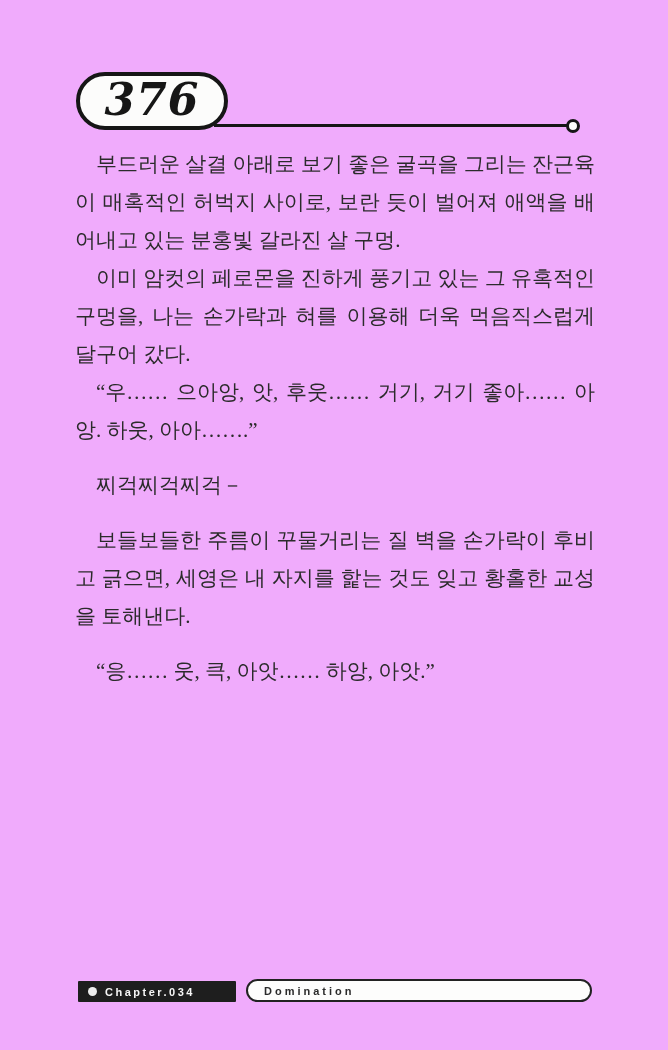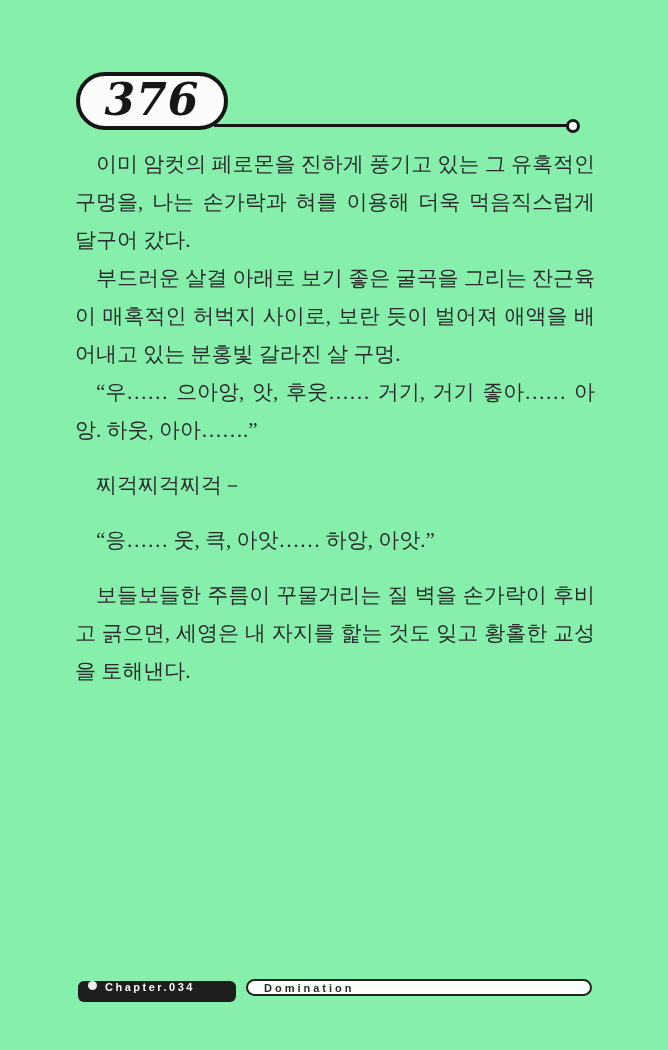--- a/index.html
+++ b/index.html
@@ -4,21 +4,21 @@
 <style>
   html, body {
     margin: 0;
     padding: 0;
     background: #ffffff;
   }
   .page {
     position: relative;
     width: 668px;
     height: 1050px;
-    background: #86efac;
+    background: #f0abfc;
     overflow: hidden;
     font-family: "Liberation Serif", "DejaVu Serif", serif;
   }
 
   
   .page-number-badge {
     position: absolute;
     left: 76px;
     top: 72px;
     width: 144px;
@@ -83,22 +83,23 @@
 
   
   .chapter-badge {
     position: absolute;
     left: 78px;
     top: 981px;
     width: 158px;
     height: 21px;
     box-sizing: border-box;
     background: #1e1e1e;
-    border-radius: 6px;
+    border-radius: 1px;
     display: flex;
+    align-items: center;
     padding: 0 10px;
     gap: 8px;
   }
   .chapter-bullet-icon {
     width: 9px;
     height: 9px;
     border-radius: 50%;
     background: #ededed;
     flex: 0 0 auto;
   }
@@ -109,21 +110,21 @@
     font-weight: bold;
     letter-spacing: 2.5px;
     white-space: nowrap;
     transform: translateY(-0.5px);
   }
   .book-title-badge {
     position: absolute;
     left: 246px;
     top: 979px;
     width: 346px;
-    height: 17px;
+    height: 23px;
     box-sizing: border-box;
     border: 2.5px solid #222222;
     border-radius: 12px;
     background: #fdfdfc;
     display: flex;
     align-items: center;
     padding: 0 16px;
   }
   .book-title-label {
     color: #2a2a2a;
@@ -139,26 +140,26 @@
 
 <div class="page">
 
   <div class="page-number-badge">
     <span class="page-number">376</span>
   </div>
   <div class="header-rule-line"></div>
   <div class="header-rule-end-ring"></div>
 
   <div class="body-text">
+      <p>부드러운 살결 아래로 보기 좋은 굴곡을 그리는 잔근육이 매혹적인 허벅지 사이로, 보란 듯이 벌어져 애액을 배어내고 있는 분홍빛 갈라진 살 구멍.</p>
       <p>이미 암컷의 페로몬을 진하게 풍기고 있는 그 유혹적인 구멍을, 나는 손가락과 혀를 이용해 더욱 먹음직스럽게 달구어 갔다.</p>
-      <p>부드러운 살결 아래로 보기 좋은 굴곡을 그리는 잔근육이 매혹적인 허벅지 사이로, 보란 듯이 벌어져 애액을 배어내고 있는 분홍빛 갈라진 살 구멍.</p>
       <p>“우…… 으아앙, 앗, 후웃…… 거기, 거기 좋아…… 아앙. 하웃, 아아…….”</p>
       <p class="gap-before">찌걱찌걱찌걱－</p>
+      <p class="gap-before">보들보들한 주름이 꾸물거리는 질 벽을 손가락이 후비고 긁으면, 세영은 내 자지를 핥는 것도 잊고 황홀한 교성을 토해낸다.</p>
       <p class="gap-before">“응…… 웃, 큭, 아앗…… 하앙, 아앗.”</p>
-      <p class="gap-before">보들보들한 주름이 꾸물거리는 질 벽을 손가락이 후비고 긁으면, 세영은 내 자지를 핥는 것도 잊고 황홀한 교성을 토해낸다.</p>
     </div>
 
   <div class="chapter-badge">
     <span class="chapter-bullet-icon"></span>
     <span class="chapter-label">Chapter.034</span>
   </div>
 
   <div class="book-title-badge">
     <span class="book-title-label">Domination</span>
   </div>

